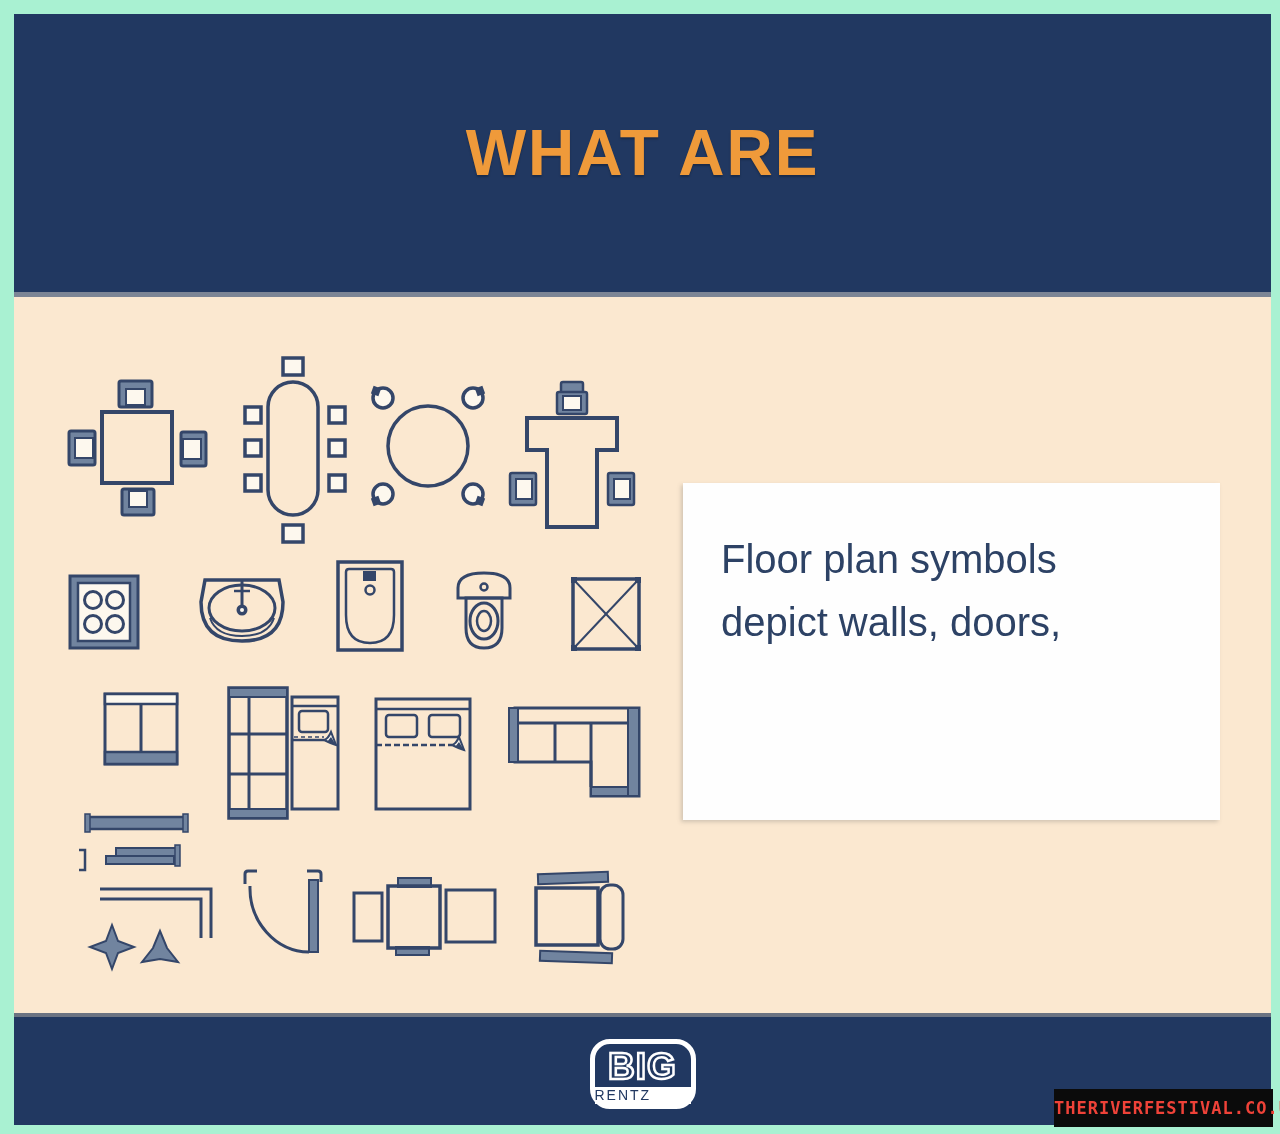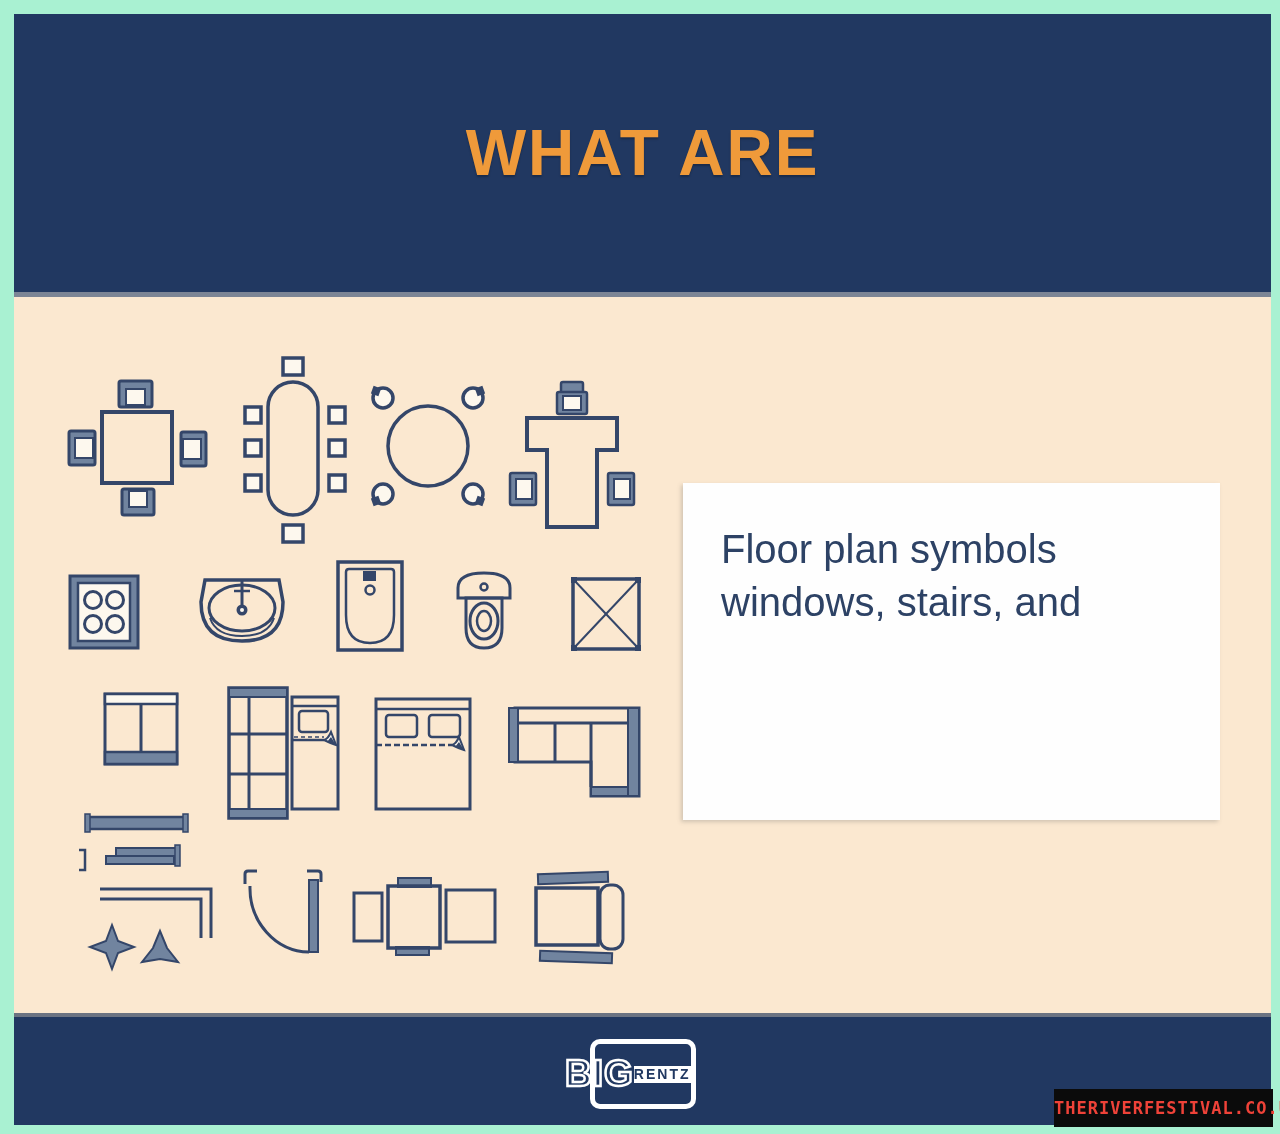--- a/index.html
+++ b/index.html
@@ -43,42 +43,42 @@
   .ink{fill:var(--stroke,#344669);stroke:none;}
   
   .card{
     position:absolute;left:669px;top:186px;width:537px;height:337px;
     background:var(--card-bg,#fefefe);
     box-shadow:-2px 2px 4px rgba(90,90,90,.25);
     box-sizing:border-box;padding:40px 28px 0 38px;
   }
   .card-line{
     color:var(--card-text,#2d4265);
-    font-size:40px;line-height:53px;font-weight:400;
+    font-size:40px;line-height:53px;font-weight:400;margin-top:10px;
   }
   
   .ftr{
     position:relative;height:108px;background:var(--navy,#213861);
     display:flex;align-items:flex-start;justify-content:center;flex:1 1 auto;
   }
   .logo{
     margin-top:22px;width:96px;height:60px;
     background:var(--navy,#213861);
-    border:5px solid #ffffff;border-radius:10px;
-    display:flex;flex-direction:row;align-items:center;justify-content:flex-end;
+    border:5px solid #ffffff;border-radius:20px;
+    display:flex;flex-direction:column;align-items:center;justify-content:flex-end;
   }
   .logo-big{
     color:var(--navy,#213861);
     -webkit-text-stroke:2.5px #ffffff;
     font-size:37px;font-weight:bold;letter-spacing:1px;line-height:40px;
   }
   .logo-rentz{
     background:#ffffff;color:var(--navy,#213861);
-    width:100%;text-align:right;
-    font-size:14px;font-weight:bold;letter-spacing:2px;line-height:17px;height:17px;
+    width:100%;text-align:left;
+    font-size:14px;font-weight:normal;letter-spacing:2px;line-height:17px;height:17px;
   }
   .wm{
     position:absolute;right:-2px;bottom:-2px;width:219px;height:38px;
     background:var(--wm-bg,#0b0b0b);
     color:var(--wm-red,#ef4238);
     font-family:"DejaVu Sans Mono",monospace;font-weight:bold;
     font-size:17px;letter-spacing:1px;line-height:38px;text-align:center;
     z-index:3;
   }
 </style>
@@ -263,21 +263,21 @@
 
     <svg class="s" style="left:514px;top:573px" width="100" height="98" viewBox="0 0 100 98" role="img" aria-label="armchair">
       <rect x="10" y="3" width="70" height="10" class="steel" stroke-width="2" transform="rotate(-2 45 8)"></rect>
       <rect x="12" y="82" width="72" height="10" class="steel" stroke-width="2" transform="rotate(2 48 87)"></rect>
       <rect x="72" y="15" width="23" height="64" rx="10" class="o" stroke-width="3"></rect>
       <rect x="8" y="18" width="62" height="57" class="o" stroke-width="3.5"></rect>
     </svg>
 
     <div class="card">
       <div class="card-line">Floor plan symbols</div>
-      <div class="card-line">windows, stairs, and</div>
+      <div class="card-line">depict walls, doors,</div>
     </div>
 
   </div>
 
   <div class="strip-b"></div>
 
   <div class="ftr">
     <div class="logo">
       <div class="logo-big">BIG</div>
       <div class="logo-rentz">RENTZ</div>

